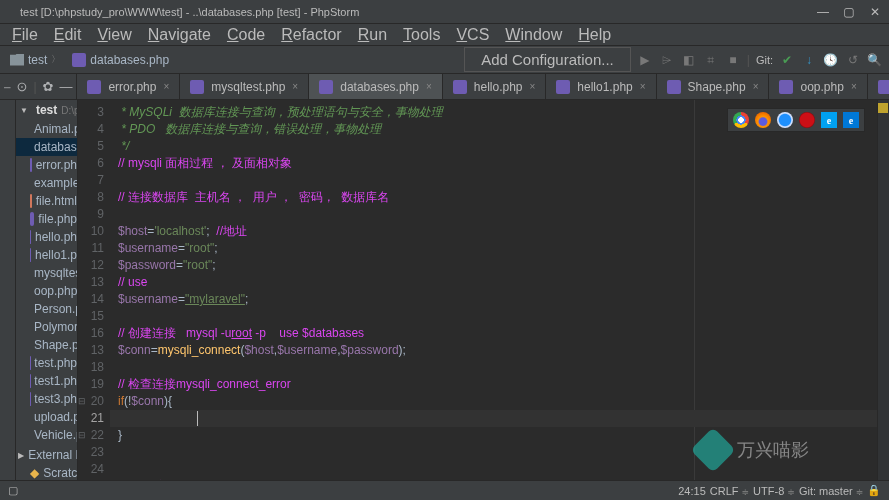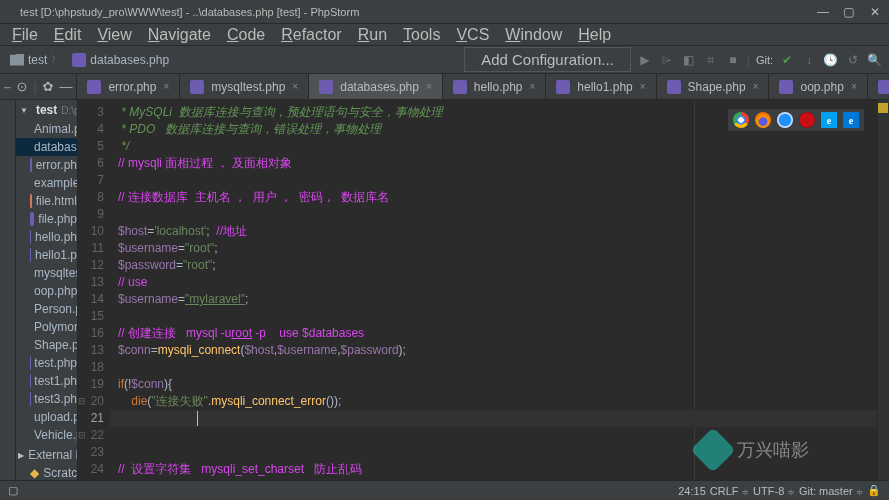--- a/index.html
+++ b/index.html
@@ -335,20 +335,21 @@
         <div class="line"><span></span></div>
         <div class="line"><span class="var">$host</span><span>=</span><span class="str">'localhost'</span><span>;  </span><span class="comment">//地址</span></div>
         <div class="line"><span class="var">$username</span><span>=</span><span class="str">"root"</span><span>;</span></div>
         <div class="line"><span class="var">$password</span><span>=</span><span class="str">"root"</span><span>;</span></div>
         <div class="line"><span class="comment">// use</span></div>
         <div class="line"><span class="var">$username</span><span>=</span><span class="str underline">"mylaravel"</span><span>;</span></div>
         <div class="line"><span></span></div>
         <div class="line"><span class="comment">// 创建连接   mysql -u</span><span class="comment underline">root</span><span class="comment"> -p    use $databases</span></div>
         <div class="line"><span class="var">$conn</span><span>=</span><span class="fn">mysqli_connect</span><span>(</span><span class="var">$host</span><span>,</span><span class="var">$username</span><span>,</span><span class="var">$password</span><span>);</span></div>
         <div class="line"><span></span></div>
+        <div class="line"><span class="comment">// 检查连接mysqli_connect_error</span></div>
         <div class="line"><span class="kw">if</span><span>(!</span><span class="var">$conn</span><span>){</span></div>
         <div class="caret-line-bg" style="top: 310px;"></div>
         <div class="caret-pipe" style="top: 311px; left: 87px;"></div>
         <div class="line"><span>    </span><span class="kw">die</span><span>(</span><span class="str">"连接失败"</span><span>.</span><span class="fn">mysqli_connect_error</span><span>());</span></div>
         <div class="line"><span>}</span></div>
         <div class="line"><span></span></div>
         <div class="line"><span></span></div>
         <div class="line"><span class="comment">//  设置字符集   mysqli_set_charset   防止乱码</span></div>
       </div>
     <div class="scroll-margin">

